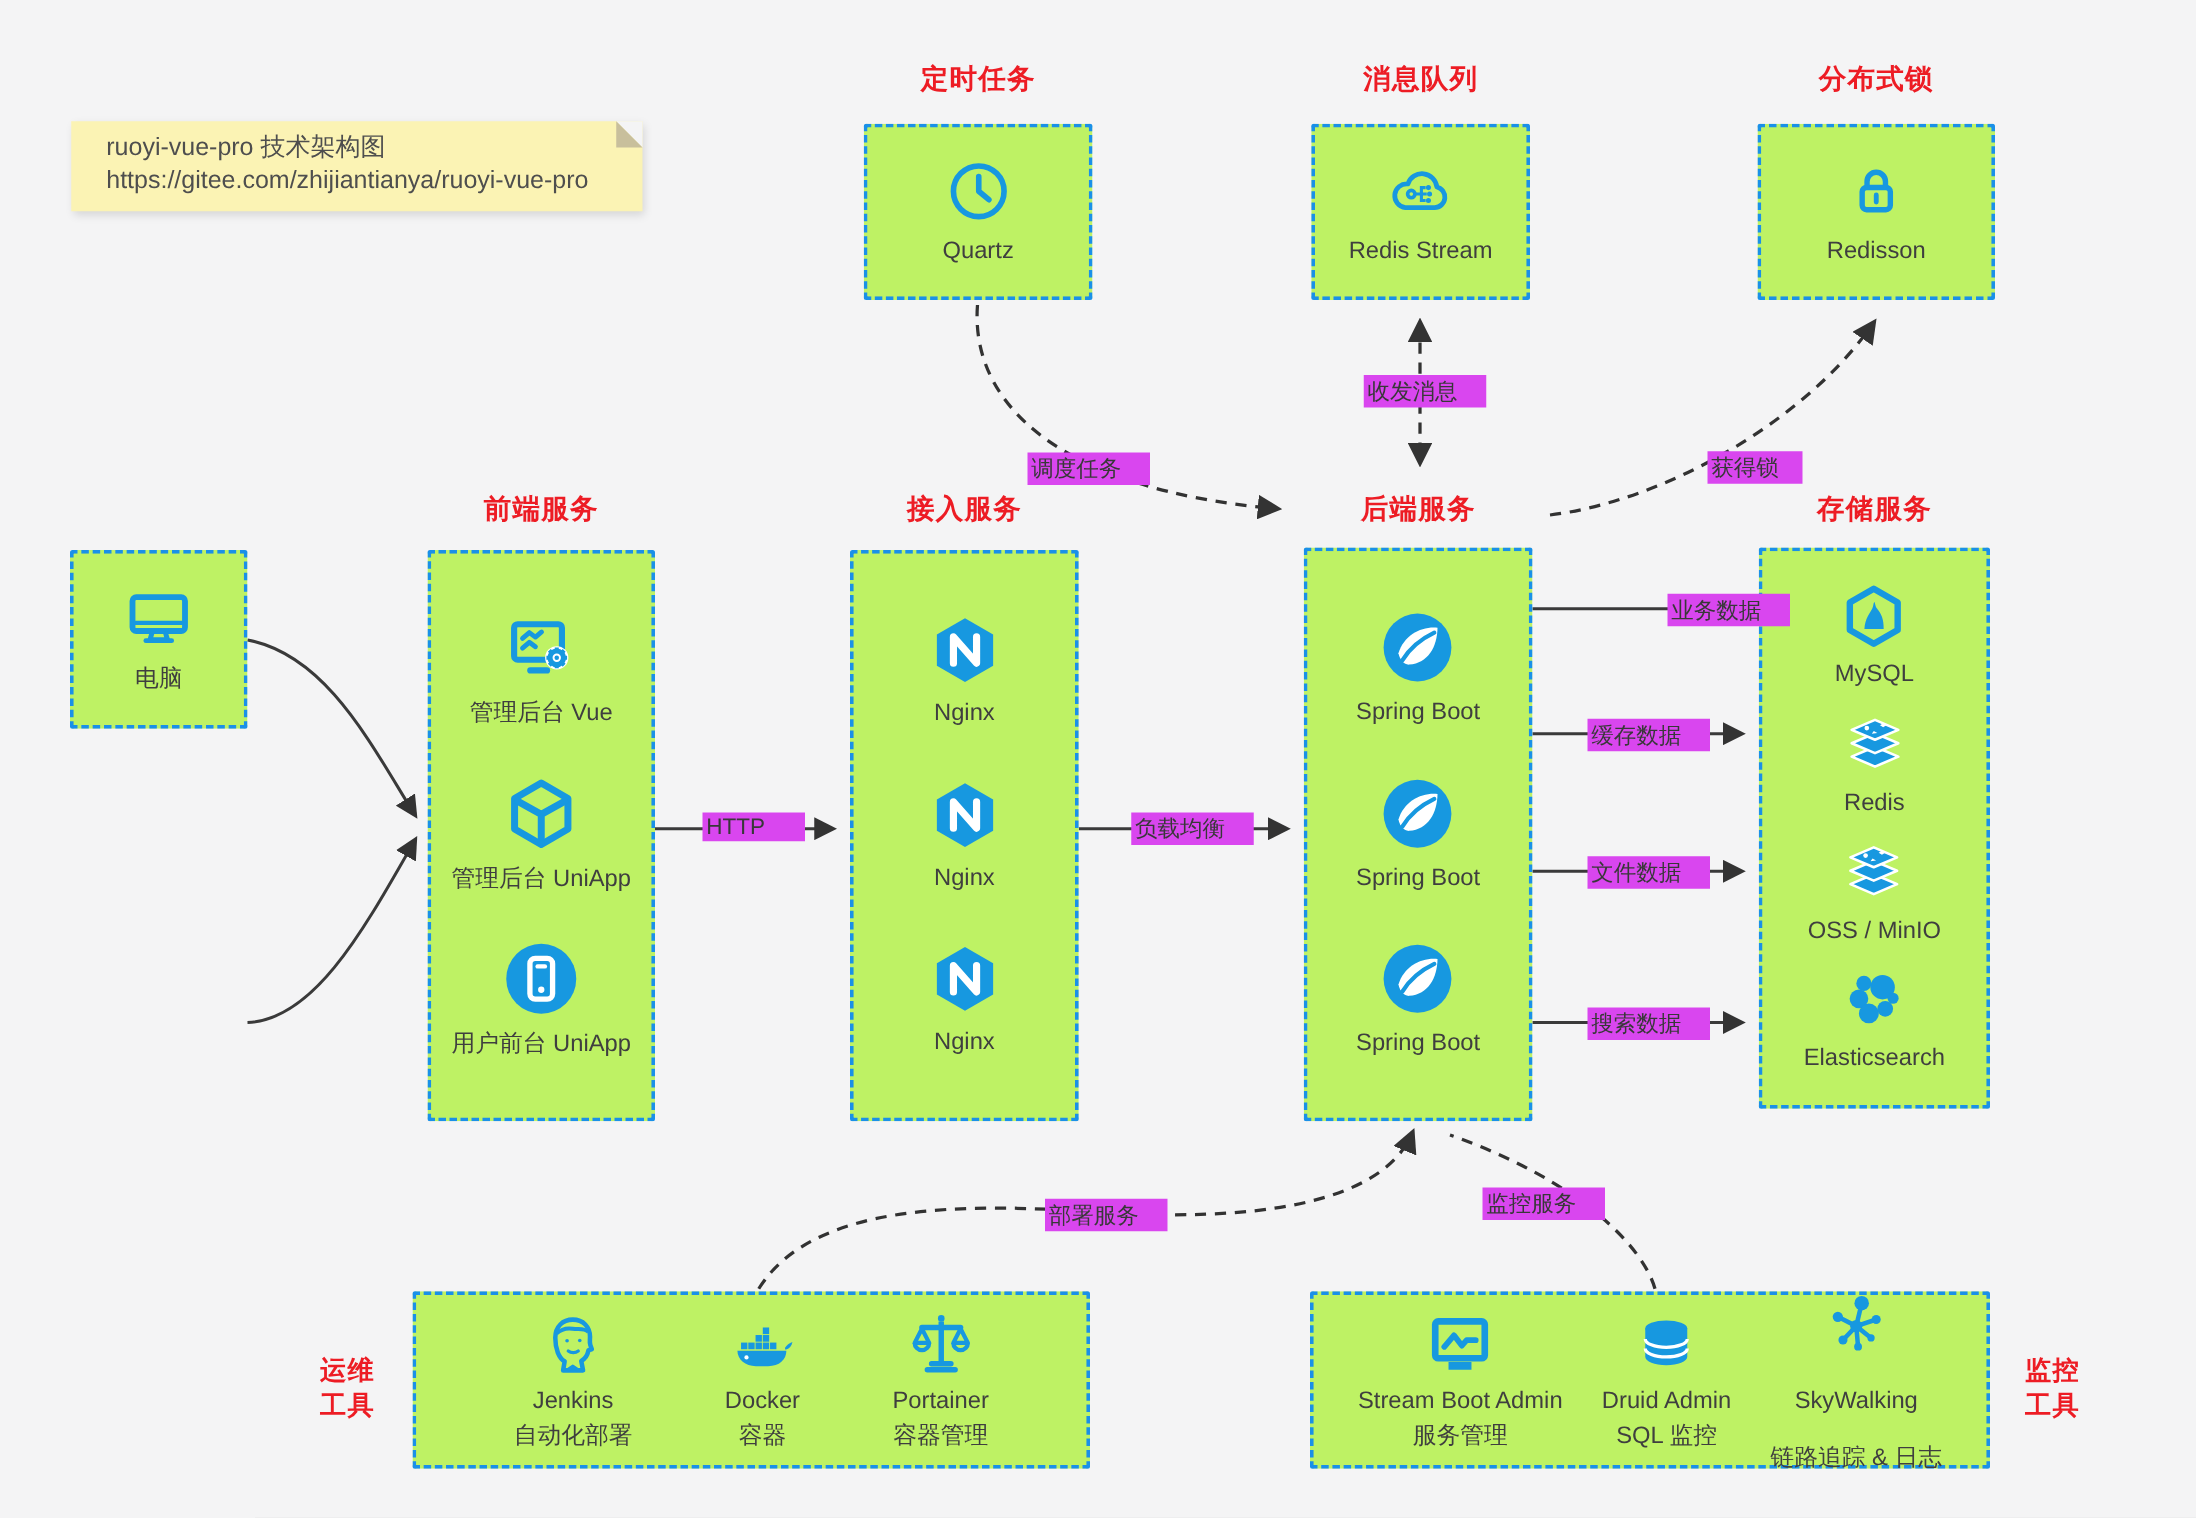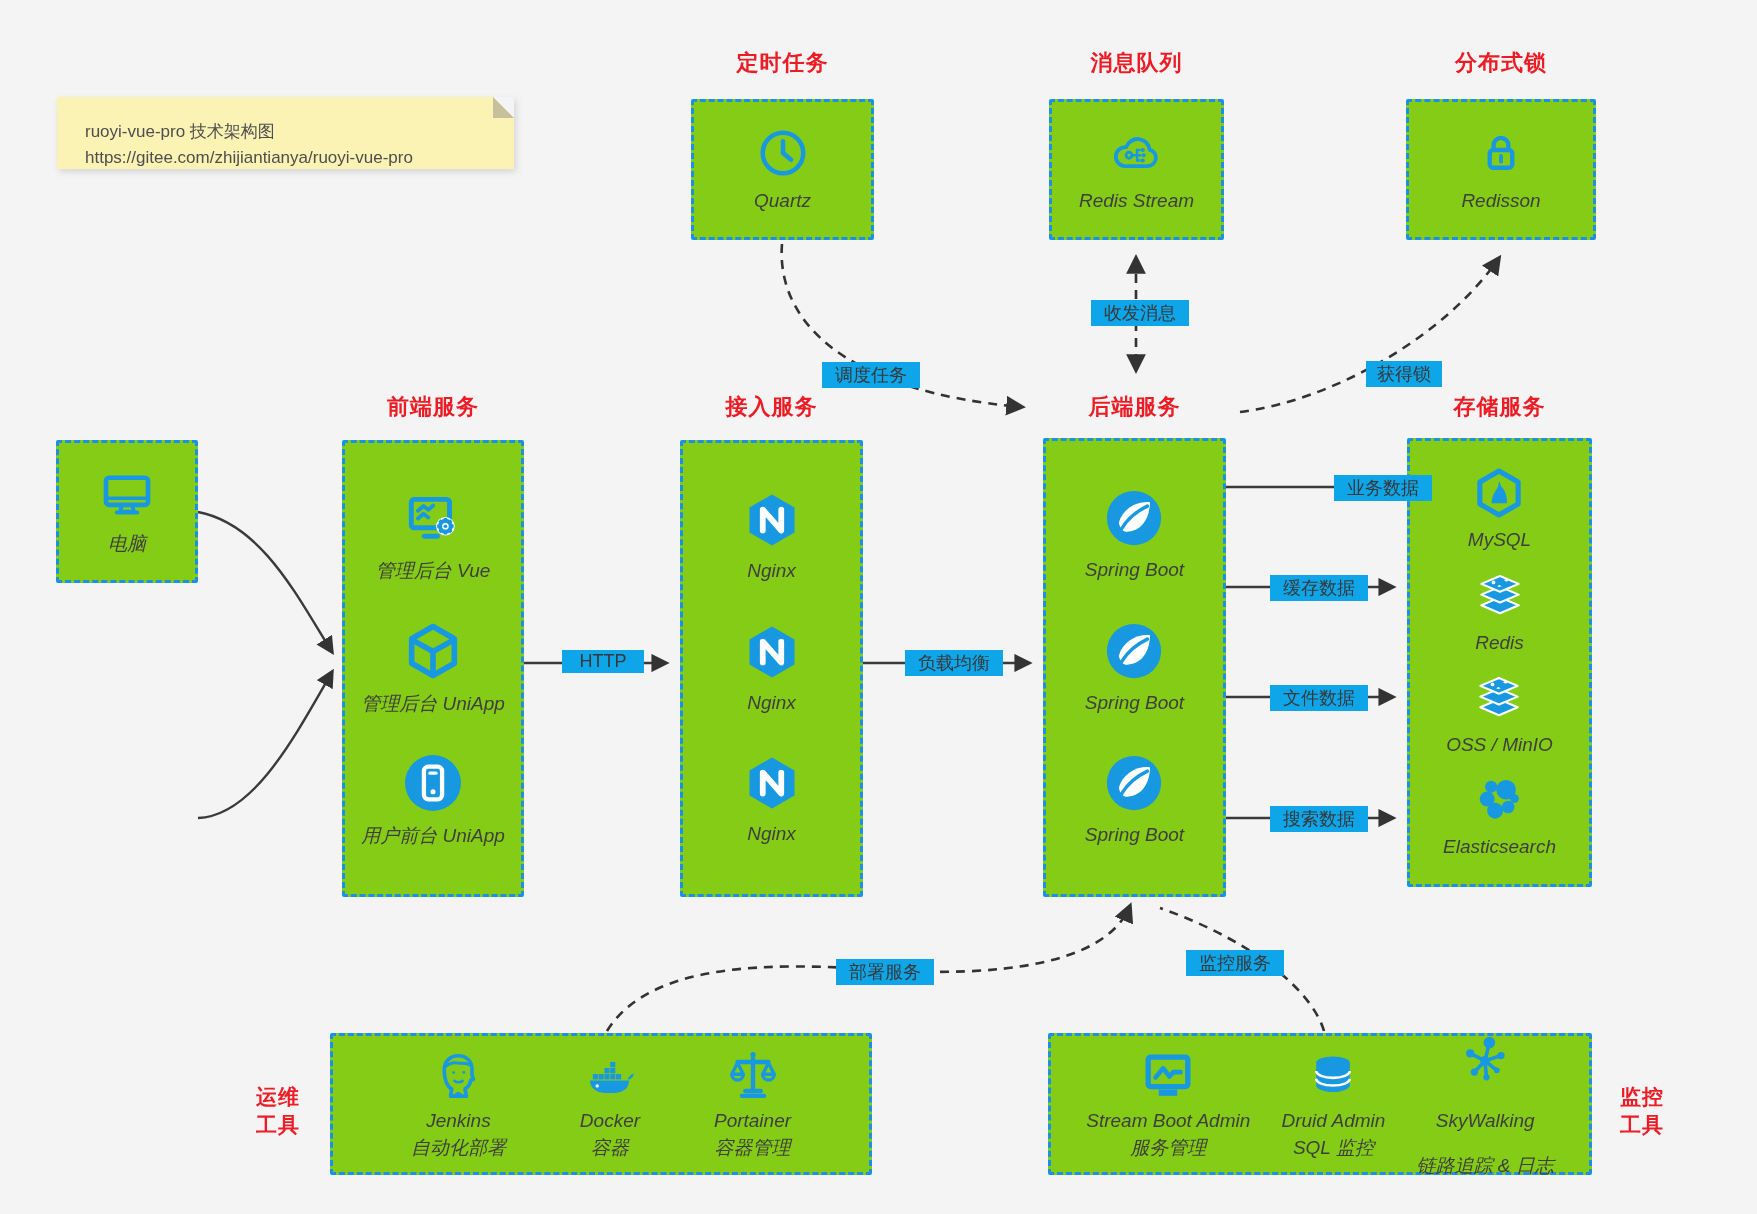--- a/index.html
+++ b/index.html
@@ -8,46 +8,46 @@
     background:#f4f4f5;overflow:hidden;
     font-family:"Liberation Sans","DejaVu Sans",sans-serif;
     color:#3f3f3f;
   }
   svg{display:block}
   .wires{position:absolute;left:0;top:0;z-index:1;pointer-events:none;}
   .wire{fill:none;stroke:#3a3a3a;stroke-width:2.4px;}
   .wire.dashed{stroke-dasharray:9 7;stroke-width:2.6px;stroke:#323232;}
 
   .box{
-    position:absolute;background:#84cc16;border:3px dashed #1a90e8;border-radius:2px;
+    position:absolute;background:#bef264;border:3px dashed #1a90e8;border-radius:2px;
     box-sizing:border-box;display:flex;flex-direction:column;align-items:center;
-    justify-content:space-evenly;z-index:2;padding:10px 0;font-style:italic;
+    justify-content:space-evenly;z-index:2;padding:10px 0;
   }
   .box.row{flex-direction:row;justify-content:space-evenly;align-items:center;padding:6px 4px;}
   .item{display:flex;flex-direction:column;align-items:center;gap:9px;}
   .item-label{font-size:19px;color:#3f3f3f;white-space:nowrap;text-align:center;line-height:1.3;}
   .item-sublabel{font-size:19px;color:#3f3f3f;white-space:nowrap;text-align:center;margin-top:3px;}
   .icon{color:#1798e0;display:block;}
 
   .col-title{
     position:absolute;z-index:3;color:#ed1c24;font-weight:bold;font-size:22px;
     text-align:center;letter-spacing:1px;white-space:nowrap;
   }
   .side-title{
     position:absolute;z-index:3;color:#ed1c24;font-weight:bold;font-size:21px;
     text-align:center;line-height:1.35;letter-spacing:1px;
   }
   .edge-label{
-    position:absolute;z-index:4;background:#0ea5e9;color:#383838;font-size:18px;
-    padding:1px 3px;white-space:nowrap;text-align:center;
+    position:absolute;z-index:4;background:#d946ef;color:#383838;font-size:18px;
+    padding:1px 3px;white-space:nowrap;
   }
   .note{
     position:absolute;left:57px;top:97px;width:457px;height:72px;z-index:3;
     background:#fbf3b4;box-shadow:2px 3px 7px rgba(0,0,0,.13);
-    font-size:17px;color:#4e4e4e;line-height:26px;padding:22px 0 0 28px;
+    font-size:20px;color:#4e4e4e;line-height:26px;padding:8px 0 0 28px;
     box-sizing:border-box;
   }
   .note .fold-bg{position:absolute;top:0;right:0;width:0;height:0;
     border-top:21px solid #f4f4f5;border-left:21px solid transparent;}
   .note .fold{position:absolute;top:0;right:0;width:0;height:0;
     border-bottom:21px solid #c8bf9c;border-right:21px solid transparent;}
 </style>
 </head>
 <body>
 

